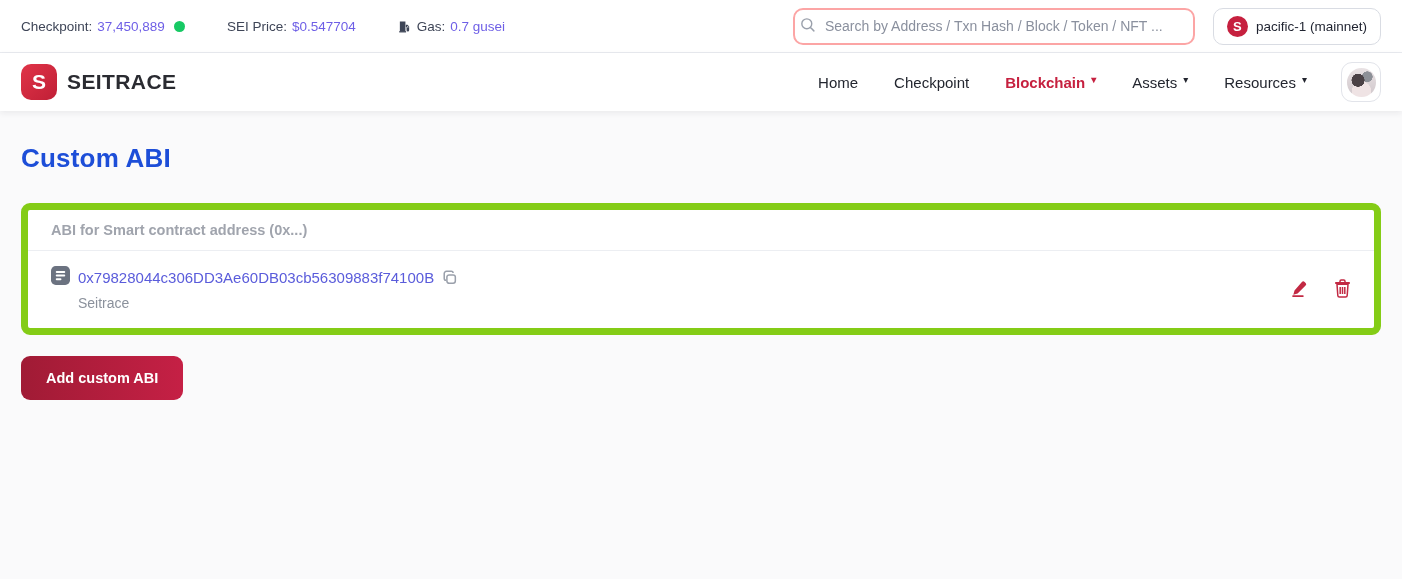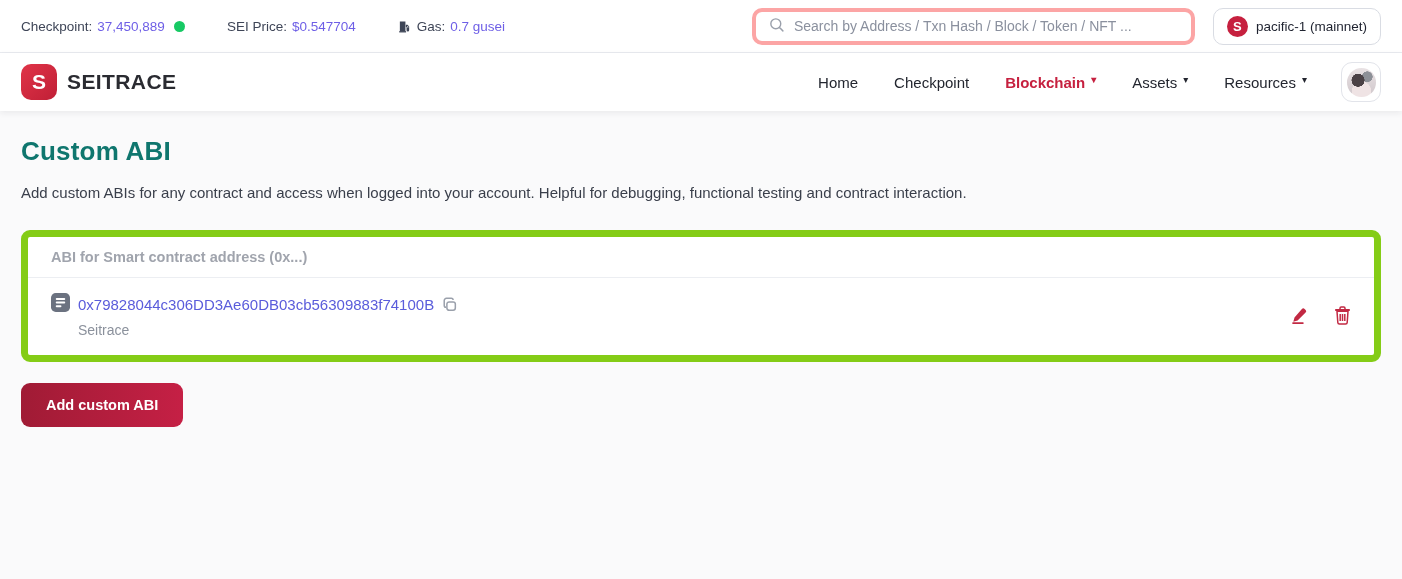--- a/index.html
+++ b/index.html
@@ -25,22 +25,22 @@
     height:53px;background:#fff;border-bottom:1px solid #e9ebf0;
     display:flex;align-items:center;padding:0 21px;
   }
   .stats{display:flex;align-items:center;gap:42px;font-size:13.5px;}
   .stat{display:flex;align-items:center;gap:5px;color:#3e4557;font-weight:500;}
   .stat .value{color:var(--accent-purple);font-weight:500;}
   .dot{width:11px;height:11px;border-radius:50%;background:var(--success-green);margin-left:4px;}
   .gas-icon{display:inline-flex;margin-right:1px;}
   .top-right{margin-left:auto;display:flex;align-items:center;gap:18px;}
   .searchbox{
-    width:443px;height:37px;border:4px solid #fca5a5;border-radius:10px;background:#fff;
-    display:flex;align-items:center;padding:0 12px;gap:9px;
+    width:402px;height:37px;border:2px solid #fca5a5;border-radius:10px;background:#fff;
+    display:flex;align-items:center;padding:0 4px;gap:9px;
   }
   .searchbox input{
     border:none;outline:none;flex:1;font-size:14px;font-family:"Liberation Sans",sans-serif;
     color:#3e4557;background:transparent;
   }
   .searchbox input::placeholder{color:#8a909e;}
   .network-btn{
     height:37px;border:1px solid #d9dce3;border-radius:10px;background:#fff;
     display:flex;align-items:center;gap:8px;padding:0 13px;cursor:pointer;
     font-size:13.5px;font-weight:500;color:#1f2330;
@@ -74,21 +74,21 @@
   .avatar-img{
     width:29px;height:29px;border-radius:50%;
     background:
       radial-gradient(circle at 38% 42%, #4a4145 0 26%, transparent 27%),
       radial-gradient(circle at 70% 30%, #8d9097 0 18%, transparent 19%),
       radial-gradient(circle at 50% 80%, #efe3e4 0 35%, transparent 36%),
       linear-gradient(180deg,#e9e2e4,#cfc6ca);
   }
   
   .main{padding:0 21px;}
-  .page-title{margin-top:25px;font-size:26px;font-weight:800;color:#0f766e;letter-spacing:.2px;}
+  .page-title{margin-top:32px;font-size:26px;font-weight:800;color:#1d4ed8;letter-spacing:.2px;}
   .page-desc{margin-top:17px;font-size:15px;color:#3a3f4b;}
   .card{
     margin-top:29px;background:#fff;border:7px solid #84cc16;border-radius:9px;overflow:hidden;
   }
   .card-header{
     padding:12px 23px;font-size:14.5px;font-weight:700;color:#a0a4ad;
     border-bottom:1px solid #eceef2;
   }
   .abi-row{display:flex;align-items:center;padding:15px 23px 17px 23px;}
   .abi-left{display:flex;flex-direction:column;gap:6px;}
@@ -173,21 +173,20 @@
       <span class="caret">▾</span>
     </div>
   </nav>
   <button class="avatar-btn">
     <span class="avatar-img"></span>
   </button>
 </div>
 
 <div class="main">
   <h1 class="page-title">Custom ABI</h1>
-  <p class="page-desc">Add custom ABIs for any contract and access when logged into your account. Helpful for debugging, functional testing and contract interaction.</p>
 
   <div class="card">
     <div class="card-header">ABI for Smart contract address (0x...)</div>
     <div class="abi-row">
       <div class="abi-left">
         <div class="addr-line">
           <span>
             <svg width="19" height="19" viewBox="0 0 20 20">
                 <rect width="20" height="20" rx="5" fill="#6b7280"></rect>
                 <rect x="5" y="5.2" width="10" height="2.1" rx="1" fill="#fff"></rect>

